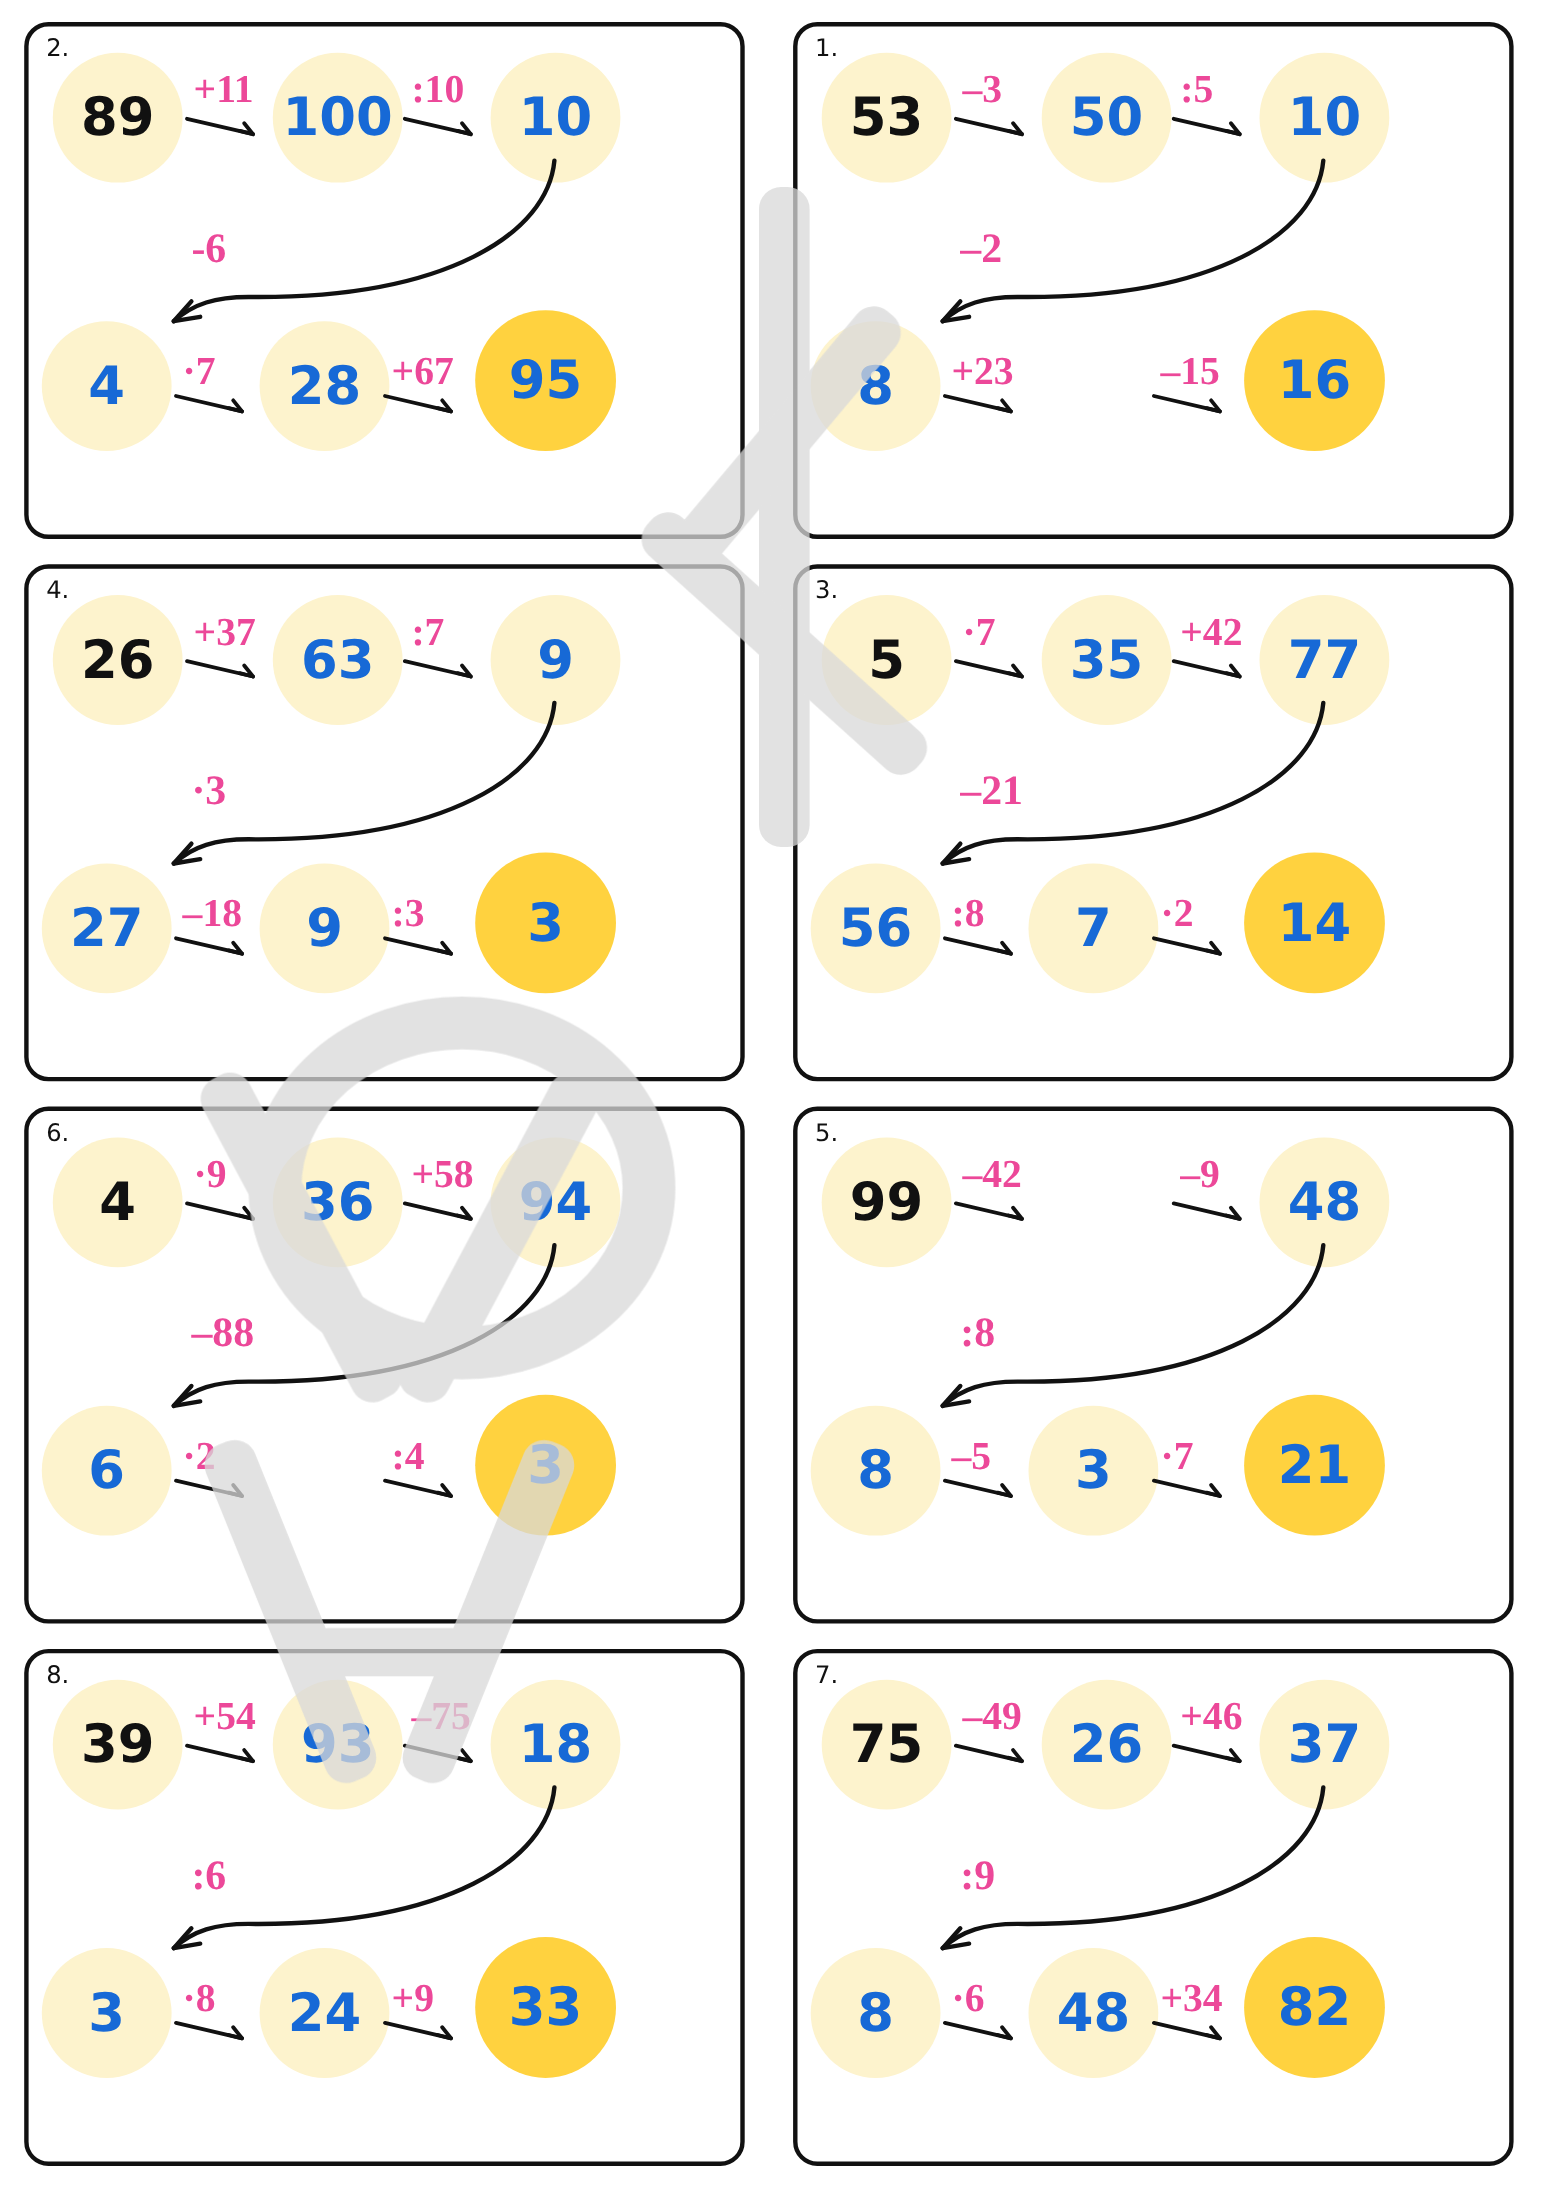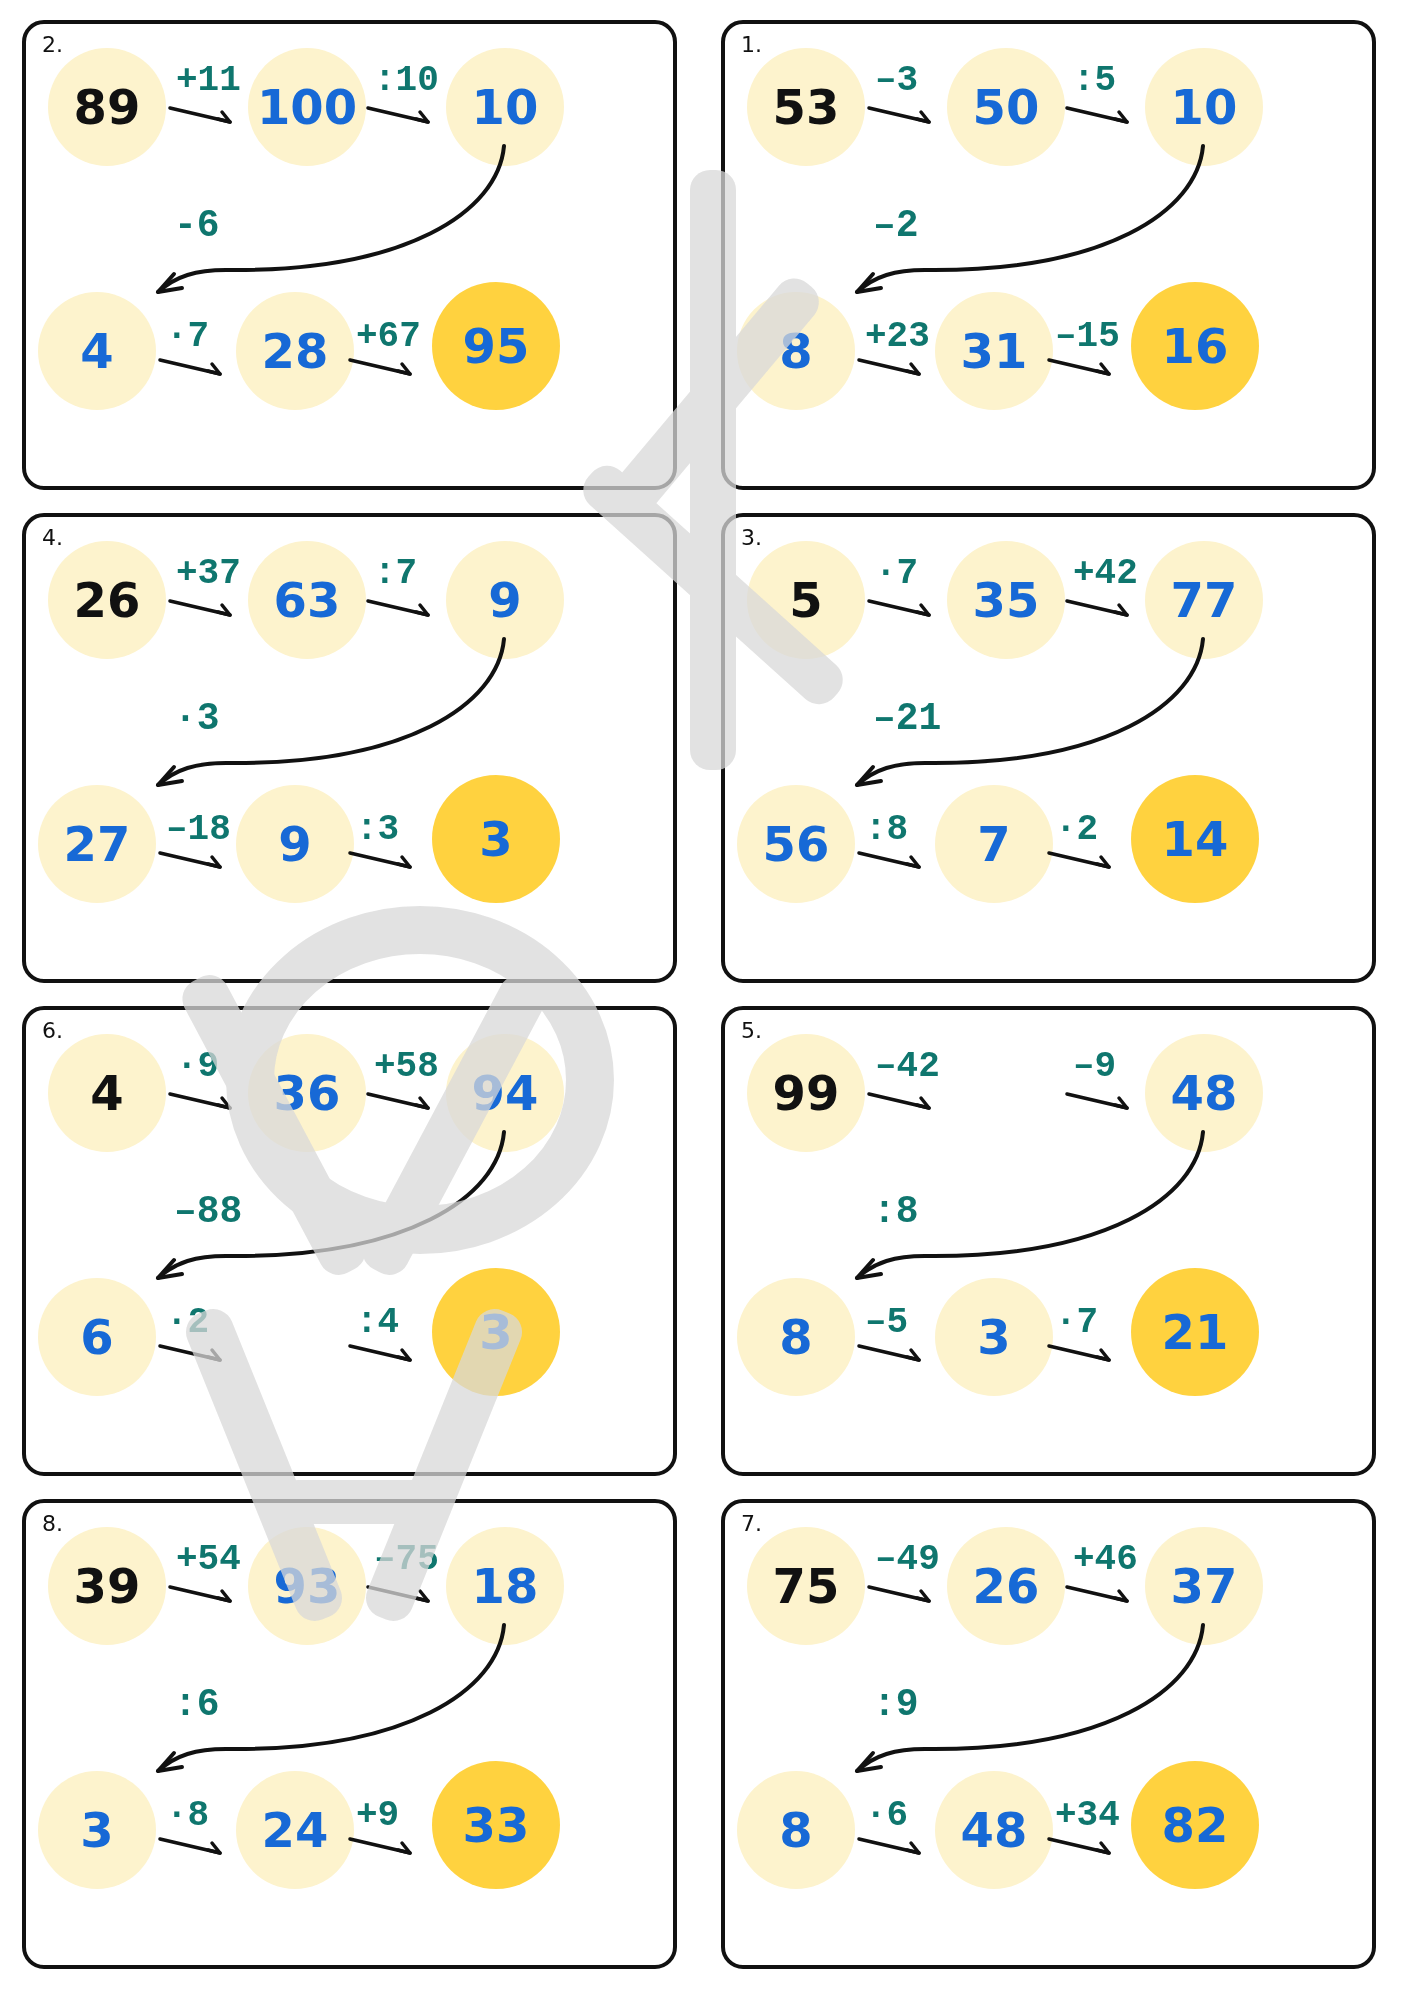--- a/index.html
+++ b/index.html
@@ -72,22 +72,22 @@
   .n2{left:222px; top:24px;  width:118px;height:118px;}
   .n3{left:420px; top:24px;  width:118px;height:118px;}
   .n4{left:12px;  top:268px; width:118px;height:118px;}
   .n5{left:210px; top:268px; width:118px;height:118px;}
   .n6{left:406px; top:258px; width:128px;height:128px;}
 
   .op{
     position:absolute;
     font-size:36px;
     font-weight:700;
-    color:#0f766e;
-    font-family:Liberation Mono, monospace;
+    color:#ec4899;
+    font-family:Liberation Serif, serif;
     white-space:nowrap;
   }
   .op1{left:150px; top:36px;}
   .op2{left:348px; top:36px;}
   .op3{left:140px; top:292px;}
   .op4{left:330px; top:292px;}
   .opcurve{left:148px; top:180px; font-size:38px;}
 
   .arrow{position:absolute;}
   .arrow svg{display:block;overflow:visible;}
@@ -171,21 +171,20 @@
       </div>
     </div>
 
     <div>
       <div class="card">
         <div class="card-num">1.</div>
         <div class="node start n1">53</div>
         <div class="node n2">50</div>
         <div class="node n3">10</div>
         <div class="node n4">8</div>
-        <div class="node n5">31</div>
         <div class="node final n6">16</div>
         <div class="op op1">–3</div>
         <div class="op op2">:5</div>
         <div class="op opcurve">–2</div>
         <div class="op op3">+23</div>
         <div class="op op4">–15</div>
         <div class="arrow a1">
             <svg width="76" height="26">
               <path d="M2 6 L62 20" stroke="#111" stroke-width="3.5" fill="none" stroke-linecap="round"></path>
               <path d="M62 20 L50 17 M62 20 L54 10" stroke="#111" stroke-width="3.5" fill="none" stroke-linecap="round"></path>

